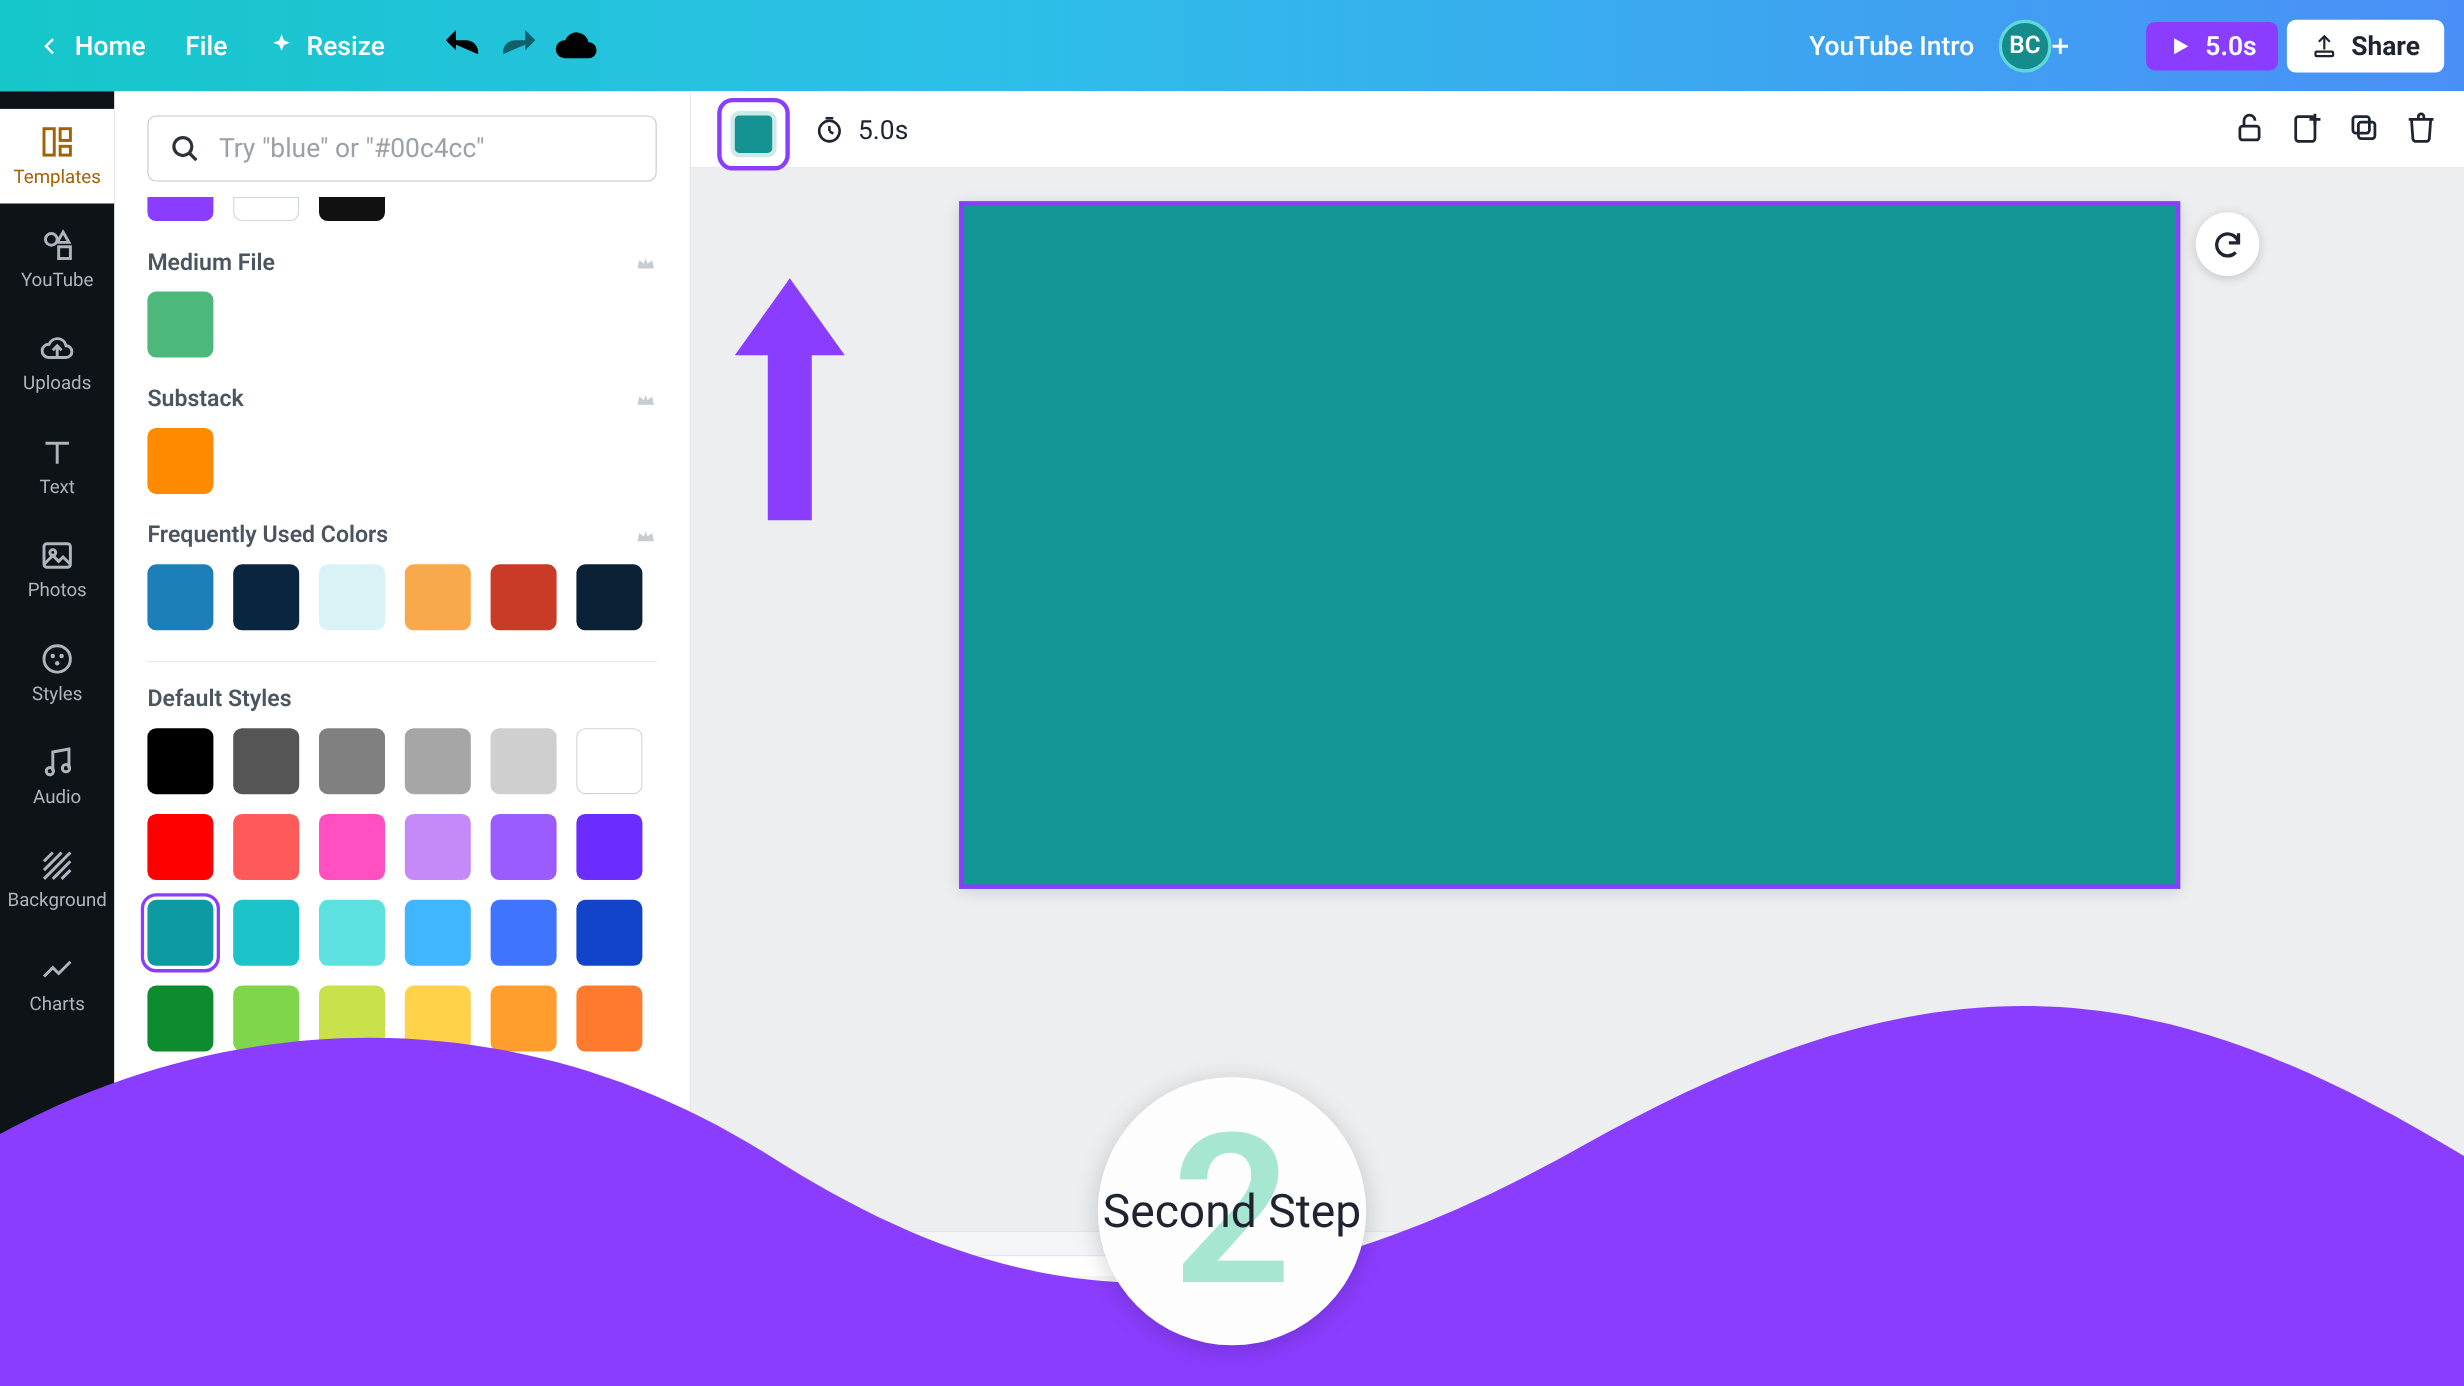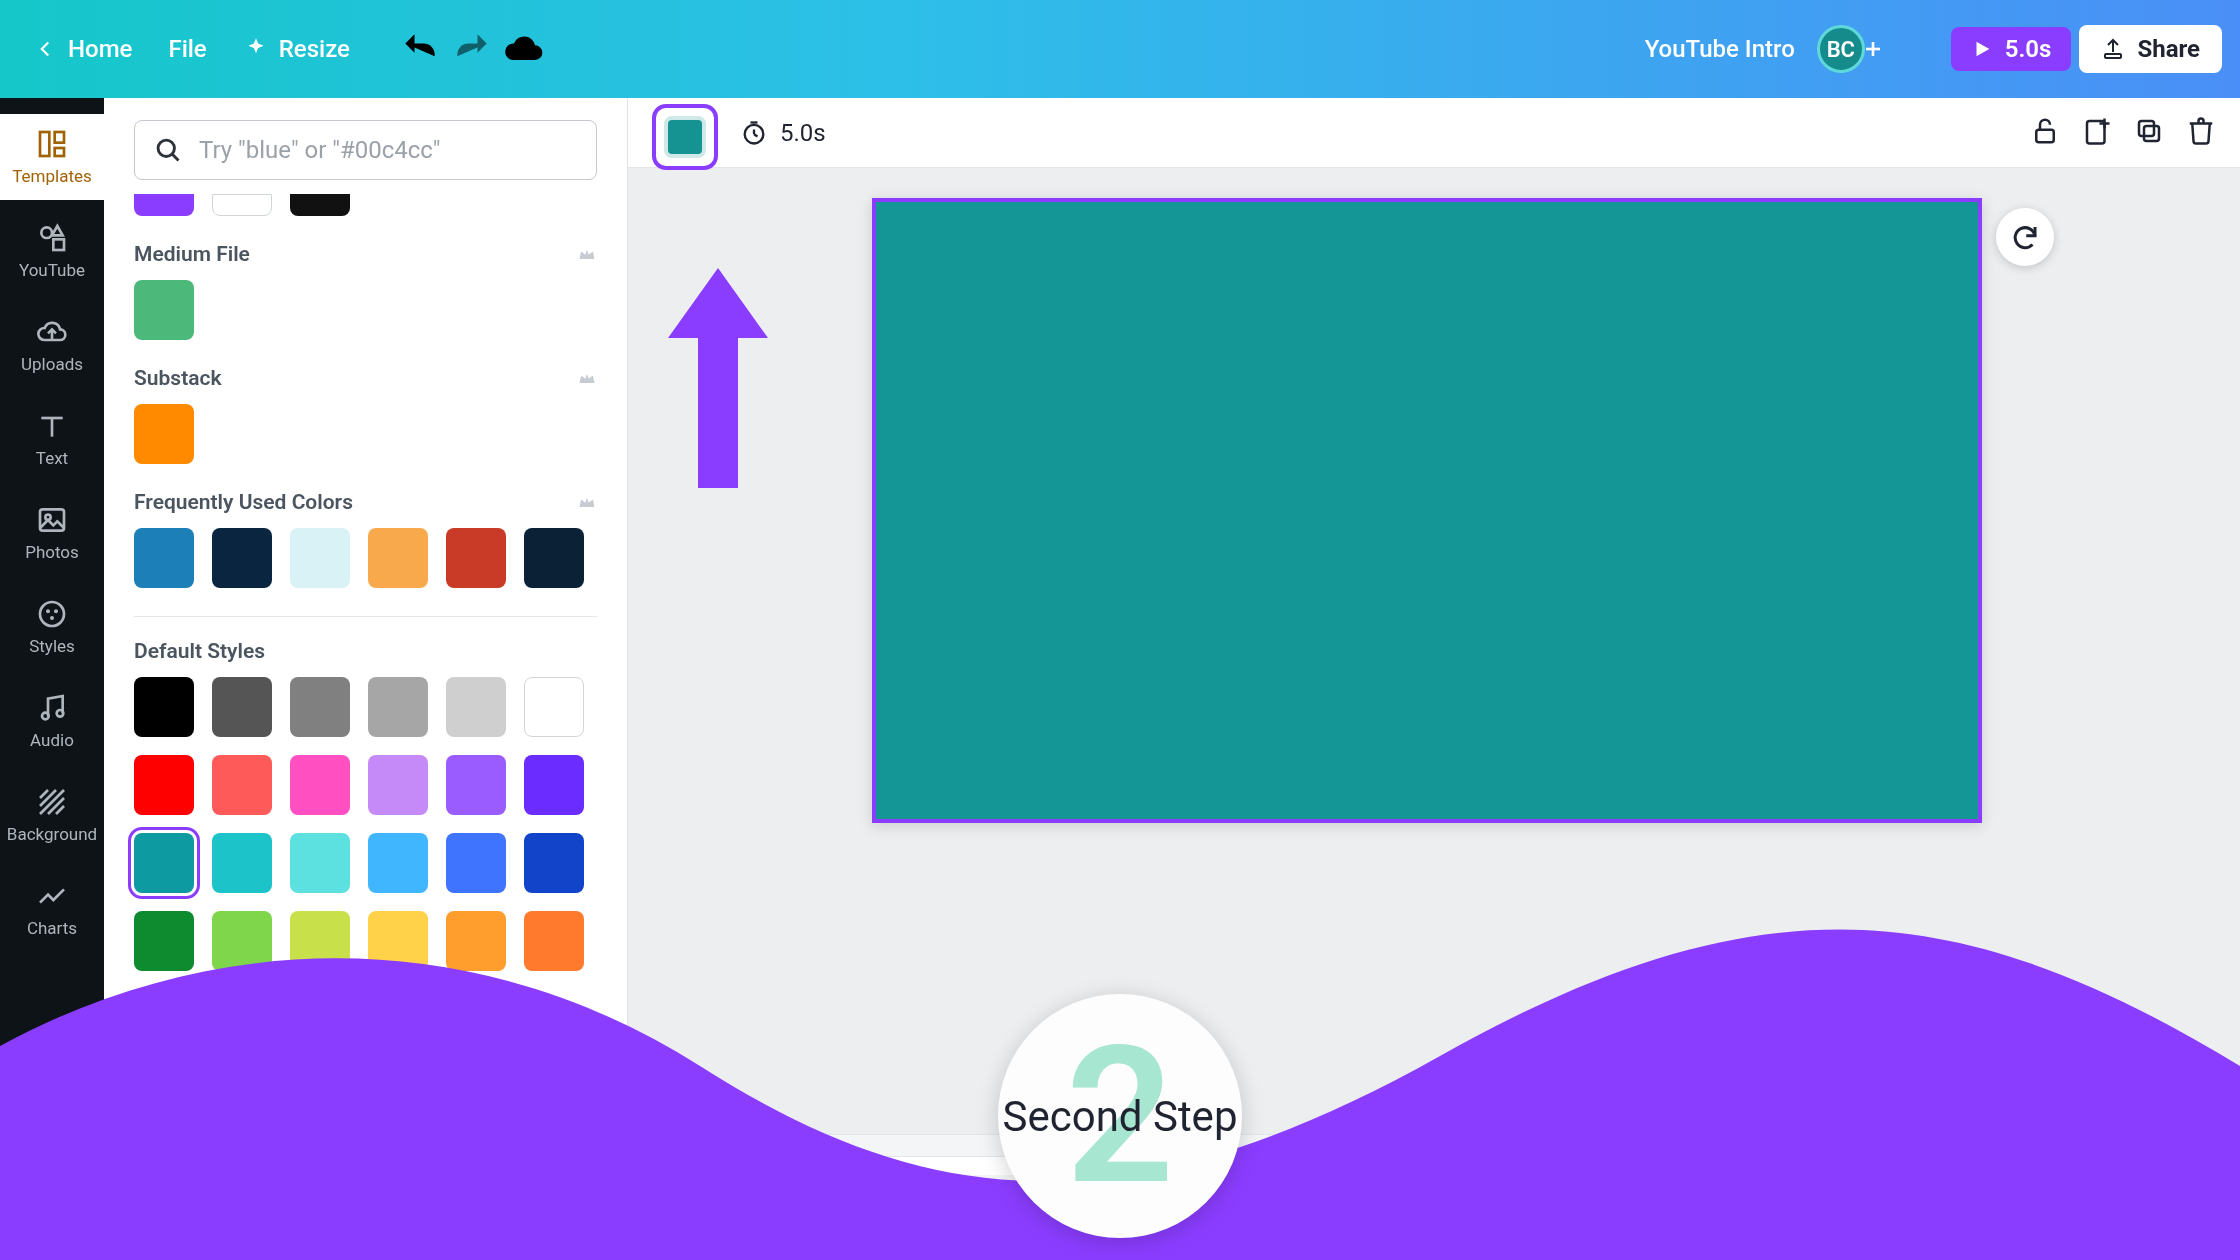--- a/index.html
+++ b/index.html
@@ -1,20 +1,20 @@
 <!DOCTYPE html>
 <html><head>
 <meta charset="utf-8">
 <style>
   * { box-sizing: border-box; margin: 0; padding: 0; font-family: -apple-system, BlinkMacSystemFont, "Segoe UI", Roboto, sans-serif; }
   html, body { width: 2240px; height: 1260px; overflow: hidden; background: #eceef0; }
 
   
   .topbar {
-    height: 98px;
+    height: 83px;
     background: linear-gradient(90deg, #15c7c9 0%, #2dbfe8 40%, #4a8ff7 100%);
     display: flex; align-items: center; padding: 4px 18px; color: #fff;
     font-size: 24px; font-weight: 500;
   }
   .topbar .left, .topbar .right { display: flex; align-items: center; gap: 8px; }
   .topbar .right { margin-left: auto; }
   .tb-btn { display: flex; align-items: center; gap: 10px; padding: 8px 14px; border-radius: 6px; cursor: pointer; }
   .tb-btn svg { width: 26px; height: 26px; fill: none; stroke: #fff; stroke-width: 2; }
   .tb-sep { width: 18px; }
   .avatar { width: 48px; height: 48px; border-radius: 50%; background: #168b8c; color: #fff; display: flex; align-items: center; justify-content: center; font-size: 22px; font-weight: 600; border: 3px solid #5fd8d9; }

